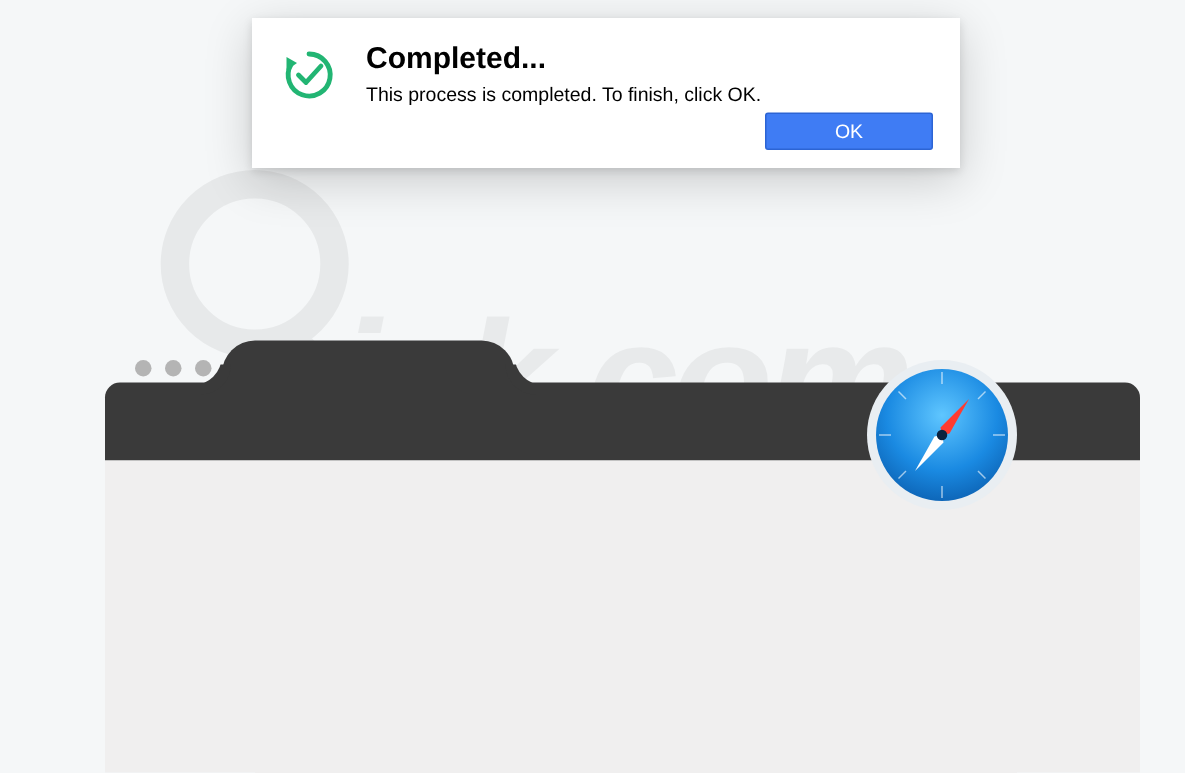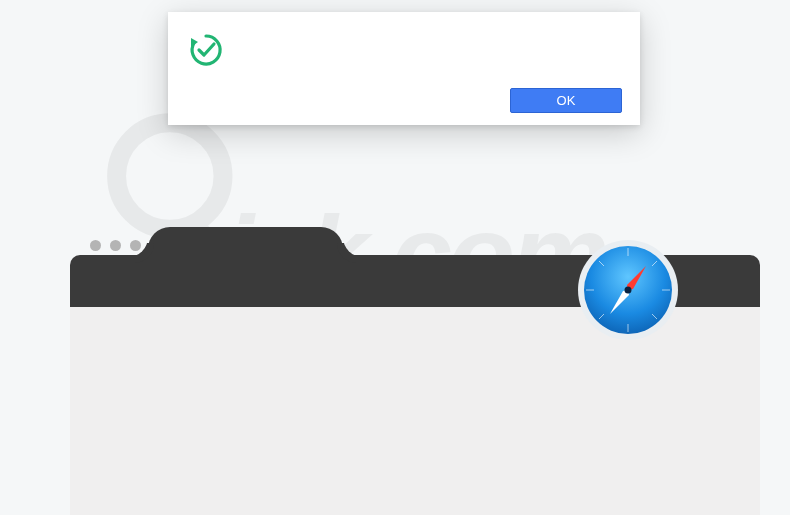--- a/index.html
+++ b/index.html
@@ -147,21 +147,20 @@
     color: #000;
     margin-bottom: 4px;
   }
   .dialog-message {
     font-size: 13px;
     color: #000;
   }
   .dialog-actions {
     display: flex;
     justify-content: flex-end;
-    margin-top: 14px;
   }
   .ok-button {
     background: #3f7cf4;
     color: #fff;
     border: 1px solid #2c64d4;
     font-size: 13px;
     padding: 4px 0;
     width: 112px;
     text-align: center;
     cursor: pointer;
@@ -223,17 +222,21 @@
 
 <div class="dialog">
   <div class="dialog-row">
     <div class="dialog-icon">
       <svg viewBox="0 0 40 40" width="40" height="40">
         <path d="M20 6 A14 14 0 1 1 8 13" fill="none" stroke="#22b573" stroke-width="3.2" stroke-linecap="round"></path>
         <polygon points="5,8 12,12 5,17" fill="#22b573"></polygon>
         <polyline points="13,20 18,25 28,14" fill="none" stroke="#22b573" stroke-width="3.2" stroke-linecap="round" stroke-linejoin="round"></polyline>
       </svg>
     </div>
+    <div class="dialog-text">
+      <div class="dialog-title">Completed...</div>
+      <div class="dialog-message">This process is completed. To finish, click OK.</div>
+    </div>
   </div>
   <div class="dialog-actions">
     <button class="ok-button">OK</button>
   </div>
 </div>
 
 </body></html>

